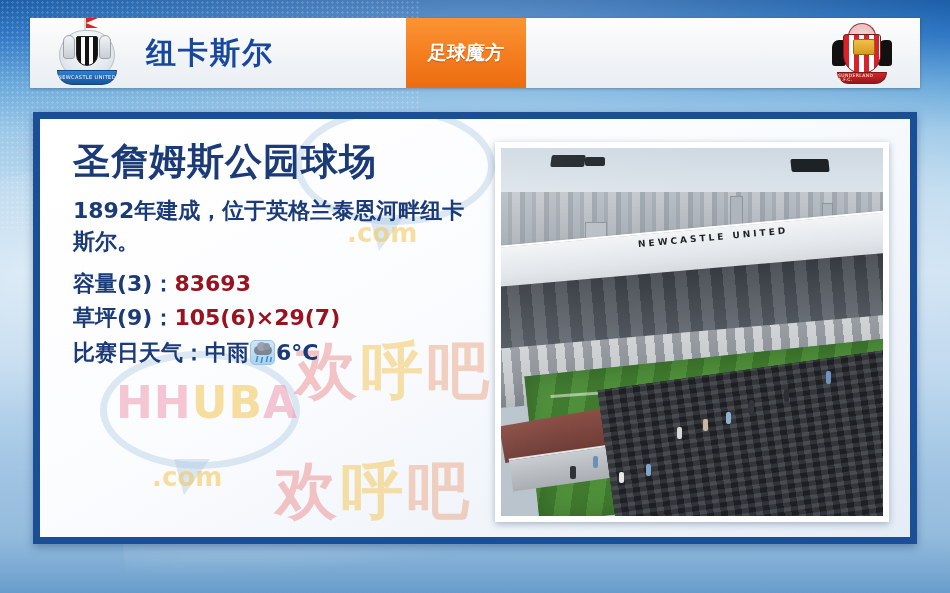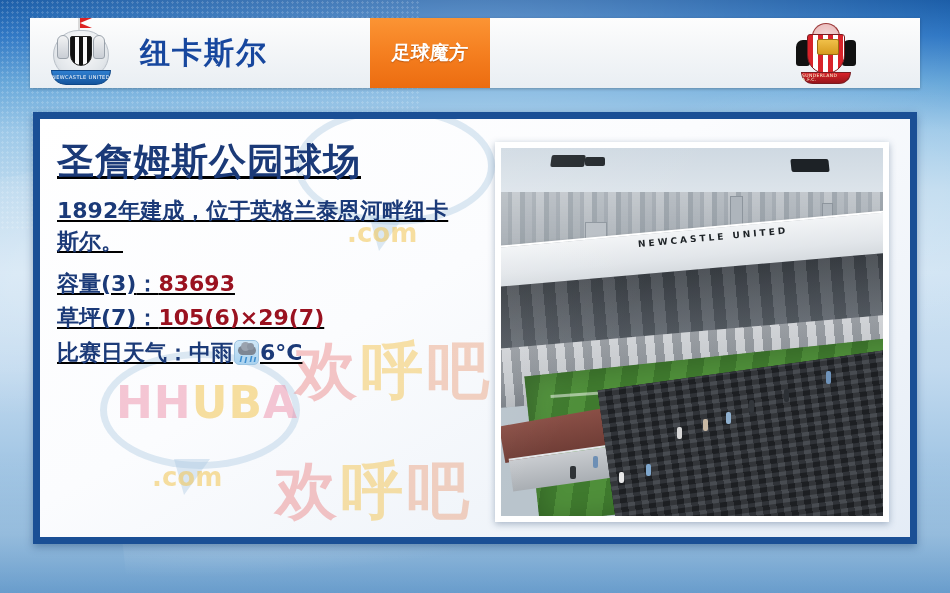--- a/index.html
+++ b/index.html
@@ -59,21 +59,21 @@
   }
 
   
   #header {
     position:absolute; left:30px; top:18px; width:890px; height:70px;
     background: linear-gradient(180deg,#fdfdfd 0%, #f4f6f8 45%, #e9eef3 100%);
     box-shadow: 0 1px 3px rgba(0,0,0,.25);
     display:flex; align-items:center;
   }
   .team-block{ display:flex; align-items:center; height:100%; }
-  .team-left{ width:340px; padding-left:20px; }
+  .team-left{ width:376px; padding-left:26px; }
   .team-right{ width:385px; justify-content:flex-end; padding-right:18px; }
   .team-name{
     font-size:30px; font-weight:bold; color:#17479e;
     letter-spacing:2px; white-space:nowrap;
   }
   .team-left .team-name{ margin-left:28px; }
   .team-right .team-name{ margin-right:26px; }
 
   
   #brand{
@@ -200,21 +200,21 @@
     position:absolute;
     font-size:62px; font-weight:bold; letter-spacing:4px;
   }
   .wm-cn i{ font-style:normal; }
   .wm-cn i:nth-child(1){ color:rgba(233,120,118,.42); }
   .wm-cn i:nth-child(2){ color:rgba(243,196,80,.50); }
   .wm-cn i:nth-child(3){ color:rgba(233,150,110,.42); }
 
   
   #info{
-    position:absolute; left:17px; top:22px; width:420px;text-decoration:underline;
+    position:absolute; left:33px; top:22px; width:420px;
   }
   #stadium-title{
     font-size:37px; font-weight:bold; color:#1b3a78;
     letter-spacing:1px; line-height:1.15; margin-bottom:11px;
     text-shadow:0 1px 0 rgba(255,255,255,.6);
   }
   #stadium-desc{
     font-size:22px; font-weight:bold; color:#1b3a78;
     line-height:1.45; margin-bottom:9px; width:400px;
   }
@@ -452,21 +452,21 @@
 
       <div id="stadium-title">圣詹姆斯公园球场</div>
 
       <div id="stadium-desc">1892年建成，位于英格兰泰恩河畔纽卡斯尔。</div>
 
       <div class="stat-row">
         <span>容量(3)</span><span class="stat-sep">：</span><span class="stat-val">83693</span>
       </div>
 
       <div class="stat-row">
-        <span>草坪(7)</span><span class="stat-sep">：</span><span class="stat-val">105(6)×29(7)</span>
+        <span>草坪(9)</span><span class="stat-sep">：</span><span class="stat-val">105(6)×29(7)</span>
       </div>
 
 
       <div class="stat-row">
         <span>比赛日天气</span><span class="stat-sep">：</span><span>中雨</span><span class="weather-icon"><span class="cloud"></span><span class="rain"></span></span><span>6°C</span>
       </div>
 
     </div>
 
     <div id="photo-frame">

